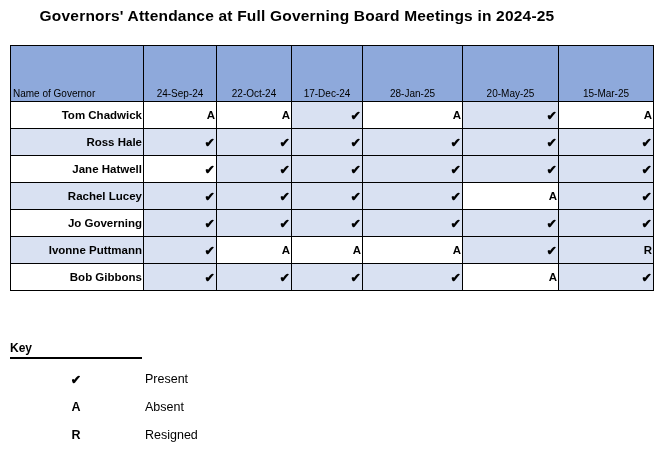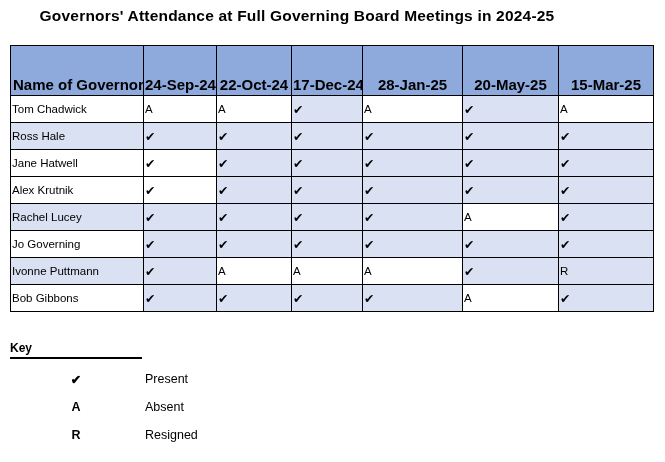--- a/index.html
+++ b/index.html
@@ -21,27 +21,27 @@
   }
   table.attendance{
     position:absolute;left:10px;top:45px;width:643px;
     border-collapse:collapse;table-layout:fixed;
   }
   table.attendance th, table.attendance td{
     border:1px solid var(--grid);
     overflow:hidden;white-space:nowrap;
   }
   table.attendance thead th{
-    height:50px;vertical-align:bottom;background:var(--header-bg);
-    font-size:15px;font-weight:bold;text-align:center;padding:0 1px 2px 1px;
+    height:56px;vertical-align:bottom;background:var(--header-bg);
+    font-size:10px;font-weight:normal;text-align:center;padding:0 1px 2px 1px;
   }
   table.attendance thead th.name-col{text-align:left;padding-left:2px;}
   table.attendance tbody td{
-    height:27px;text-align:left;vertical-align:middle;
-    font-size:11.5px;font-weight:normal;background:var(--unshaded-bg);
+    height:27px;text-align:right;vertical-align:middle;
+    font-size:11.5px;font-weight:bold;background:var(--unshaded-bg);
   }
   table.attendance tbody td.shaded{background:var(--shaded-bg);}
   table.attendance tbody td.check{font-size:12.5px;}
   .key{position:absolute;left:10px;top:341px;}
   .key-title{
     width:132px;text-align:left;font-weight:bold;font-size:12px;
     padding-bottom:2px;border-bottom:2px solid #000;
   }
   .key-rows{margin-top:6px;}
   .key-row{display:flex;align-items:center;height:28px;}
@@ -97,29 +97,20 @@
         <tr>
           <td class="">Jane Hatwell</td>
           <td class=" check">✔</td>
           <td class="shaded check">✔</td>
           <td class="shaded check">✔</td>
           <td class="shaded check">✔</td>
           <td class="shaded check">✔</td>
           <td class="shaded check">✔</td>
         </tr>
         <tr>
-          <td class="">Alex Krutnik</td>
-          <td class=" check">✔</td>
-          <td class="shaded check">✔</td>
-          <td class="shaded check">✔</td>
-          <td class="shaded check">✔</td>
-          <td class="shaded check">✔</td>
-          <td class="shaded check">✔</td>
-        </tr>
-        <tr>
           <td class="shaded">Rachel Lucey</td>
           <td class="shaded check">✔</td>
           <td class="shaded check">✔</td>
           <td class="shaded check">✔</td>
           <td class="shaded check">✔</td>
           <td class="">A</td>
           <td class="shaded check">✔</td>
         </tr>
         <tr>
           <td class="">Jo Governing</td>

